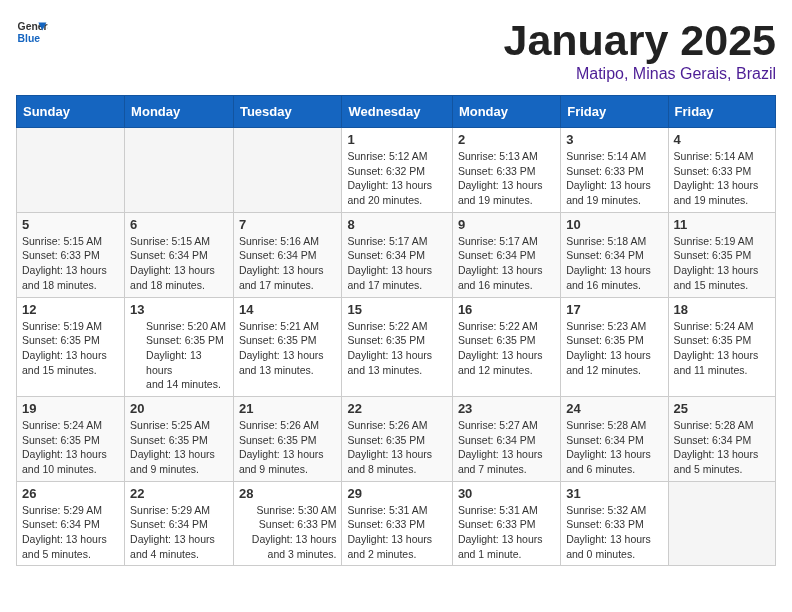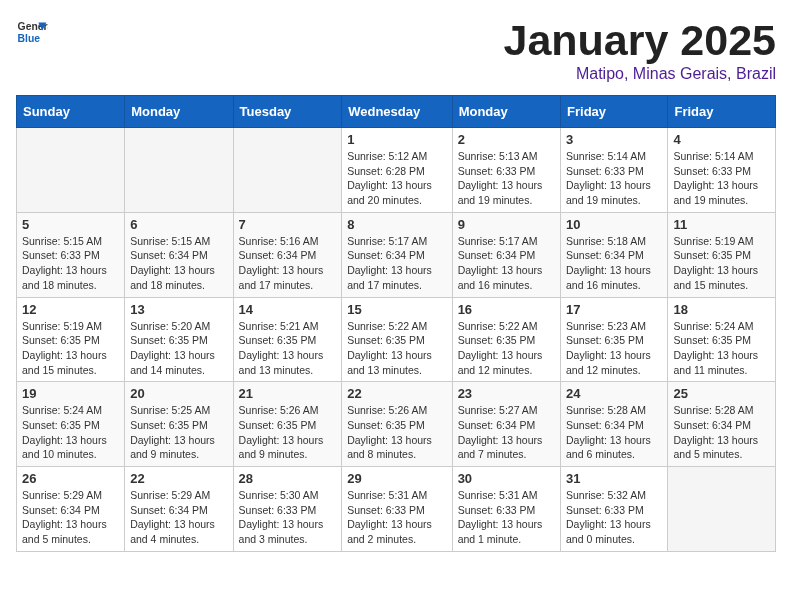--- a/index.html
+++ b/index.html
@@ -109,21 +109,21 @@
       </tr>
   </thead>
   <tbody id="calendar-body">
   <tr>
         <td class="empty-cell"></td>
         <td class="empty-cell"></td>
         <td class="empty-cell"></td>
         <td>
           <span class="day-num">1</span>
           <div class="day-info" style="white-space: pre-line;">Sunrise: 5:12 AM
-Sunset: 6:28 PM
+Sunset: 6:32 PM
 Daylight: 13 hours
 and 20 minutes.</div>
         </td>
         <td>
           <span class="day-num">2</span>
           <div class="day-info" style="white-space: pre-line;">Sunrise: 5:13 AM
 Sunset: 6:33 PM
 Daylight: 13 hours
 and 19 minutes.</div>
         </td>
@@ -196,21 +196,21 @@
       <tr>
         <td>
           <span class="day-num">12</span>
           <div class="day-info" style="white-space: pre-line;">Sunrise: 5:19 AM
 Sunset: 6:35 PM
 Daylight: 13 hours
 and 15 minutes.</div>
         </td>
         <td>
           <span class="day-num">13</span>
-          <div class="day-info" style="white-space: pre-line;">Sunrise: 5:20 AM
+          <div class="day-info" style="white-space: pre-line; margin-left: 16px;">Sunrise: 5:20 AM
 Sunset: 6:35 PM
 Daylight: 13 hours
 and 14 minutes.</div>
         </td>
         <td>
           <span class="day-num">14</span>
           <div class="day-info" style="white-space: pre-line;">Sunrise: 5:21 AM
 Sunset: 6:35 PM
 Daylight: 13 hours
 and 13 minutes.</div>
@@ -305,21 +305,21 @@
         </td>
         <td>
           <span class="day-num">22</span>
           <div class="day-info" style="white-space: pre-line;">Sunrise: 5:29 AM
 Sunset: 6:34 PM
 Daylight: 13 hours
 and 4 minutes.</div>
         </td>
         <td>
           <span class="day-num">28</span>
-          <div class="day-info" style="white-space: pre-line;">Sunrise: 5:30 AM
+          <div class="day-info" style="white-space: pre-line; text-align: right;">Sunrise: 5:30 AM
 Sunset: 6:33 PM
 Daylight: 13 hours
 and 3 minutes.</div>
         </td>
         <td>
           <span class="day-num">29</span>
           <div class="day-info" style="white-space: pre-line;">Sunrise: 5:31 AM
 Sunset: 6:33 PM
 Daylight: 13 hours
 and 2 minutes.</div>

